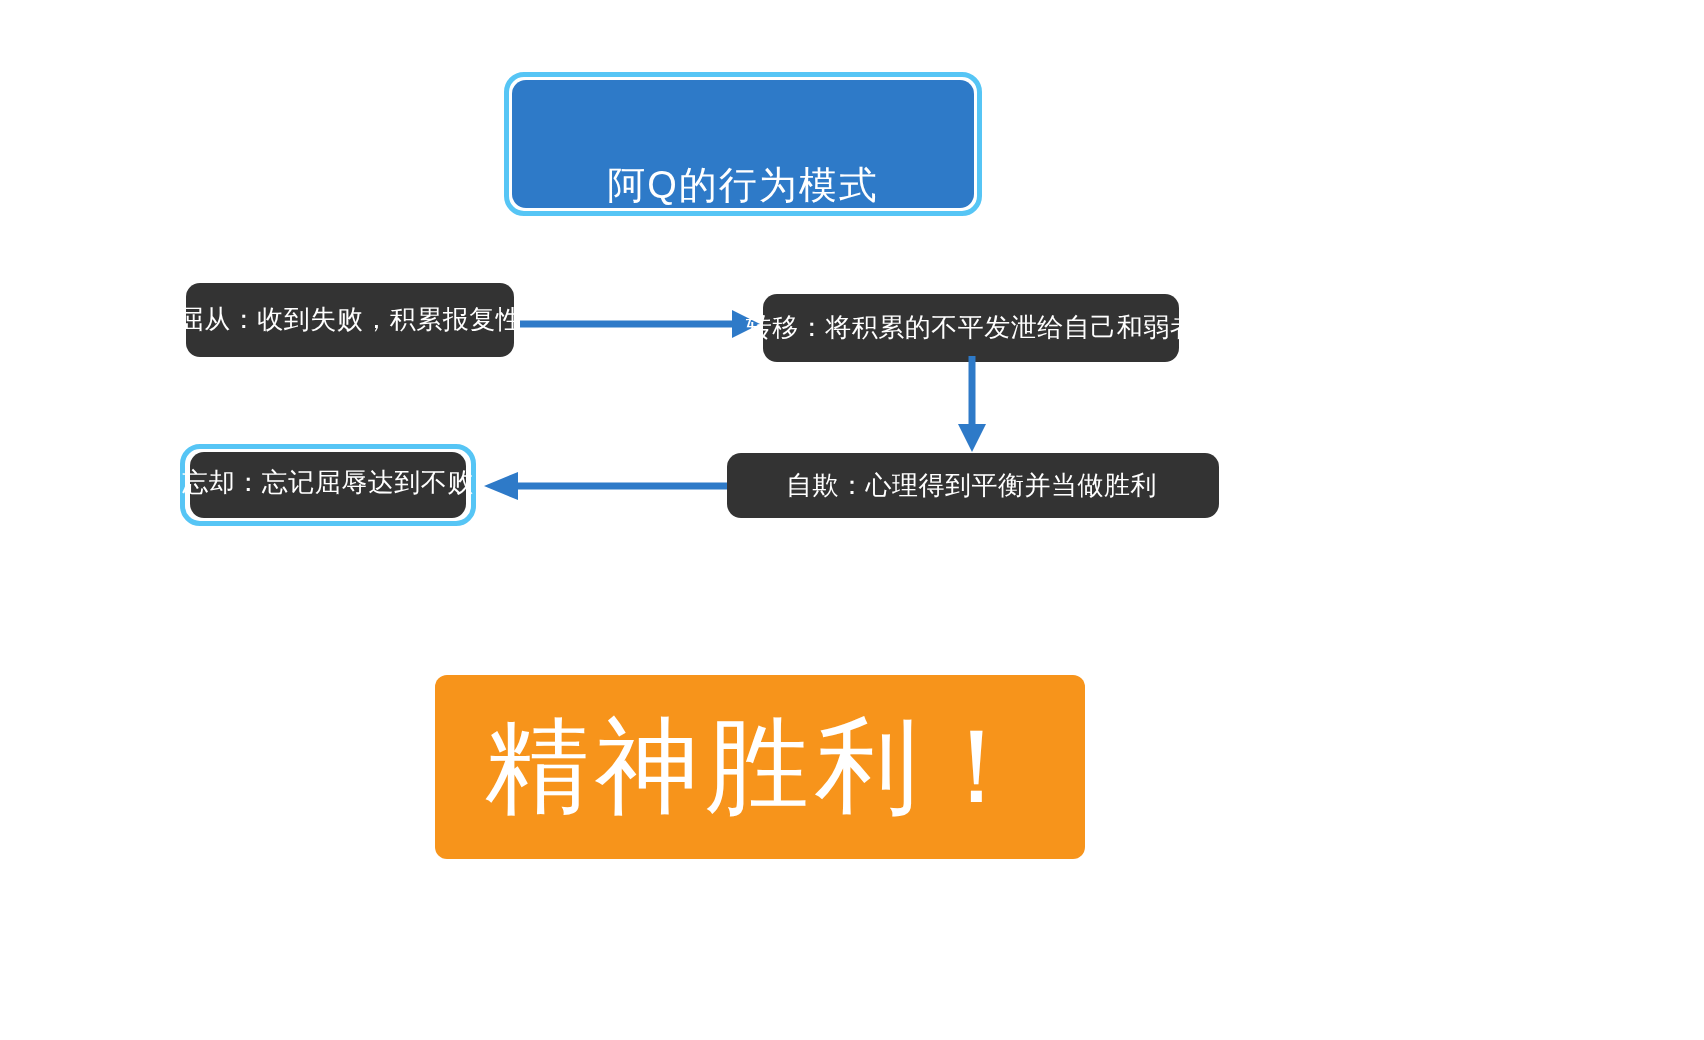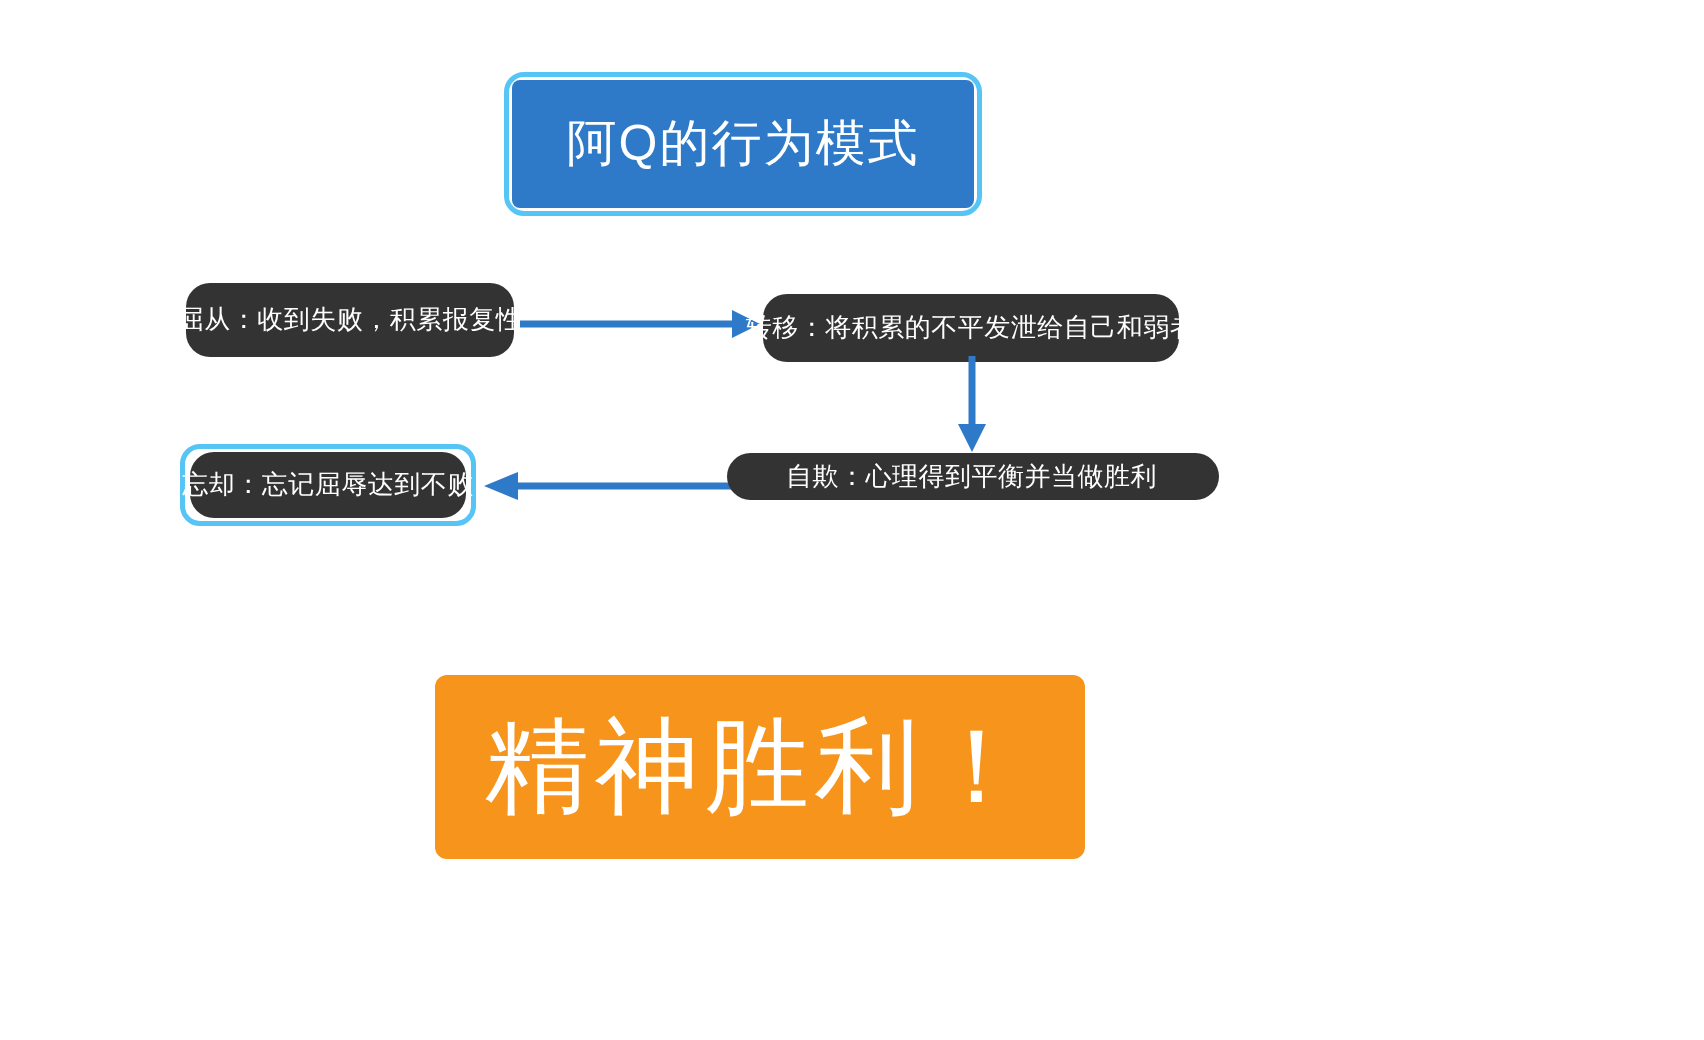--- a/index.html
+++ b/index.html
@@ -27,32 +27,33 @@
     justify-content: center;
     text-align: center;
     color: #ffffff;
     line-height: 1.15;
     white-space: nowrap;
   }
 
   
   .node-dark {
     background: #333333;
-    border-radius: 24px;
+    border-radius: 14px;
     font-size: 26px;
     letter-spacing: 0.5px;
     padding: 0 20px;
   }
 
   
   .node-title {
     background: #2E7AC8;
-    border-radius: 8px;
-    font-size: 50px;
+    border-radius: 14px;
+    font-size: 38px;
     letter-spacing: 2px;
+    align-items: flex-end;
   }
 
   
   .node-orange {
     background: #F7941B;
     border-radius: 12px;
     font-size: 104px;
     letter-spacing: 6px;
     font-weight: 400;
   }
@@ -101,32 +102,32 @@
   </div>
 
   <div class="arrow" style="left:954px; top:356px; width:36px; height:96px;">
     <svg width="36" height="96" viewBox="0 0 36 96">
       <line x1="18" y1="0" x2="18" y2="70" stroke="#2E7AC8" stroke-width="7"></line>
       <polygon points="4,68 32,68 18,96" fill="#2E7AC8"></polygon>
     </svg>
   </div>
 
   <div class="selection" style="left:180px; top:444px; width:296px; height:82px;"></div>
-  <div class="node node-dark" style="left:190px; top:452px; width:276px; height:66px;">
+  <div class="node node-dark" style="left:190px; top:452px; width:276px; height:66px;font-family:Liberation Mono, monospace;">
     <span>忘却：忘记屈辱达到不败</span>
   </div>
 
   <div class="arrow" style="left:476px; top:468px; width:258px; height:36px;">
     <svg width="258" height="36" viewBox="0 0 258 36">
       <line x1="258" y1="18" x2="40" y2="18" stroke="#2E7AC8" stroke-width="7"></line>
       <polygon points="42,4 42,32 8,18" fill="#2E7AC8"></polygon>
     </svg>
   </div>
 
-  <div class="node node-dark" style="left:727px; top:453px; width:492px; height:47px;padding-left:17px;">
+  <div class="node node-dark" style="left:727px; top:453px; width:492px; height:65px;padding-left:17px;">
     <span>自欺：心理得到平衡并当做胜利</span>
   </div>
 
   <div class="node node-orange" style="left:435px; top:675px; width:650px; height:184px;">
     <span>精神胜利！</span>
   </div>
 
 </div>
 
 </body></html>

